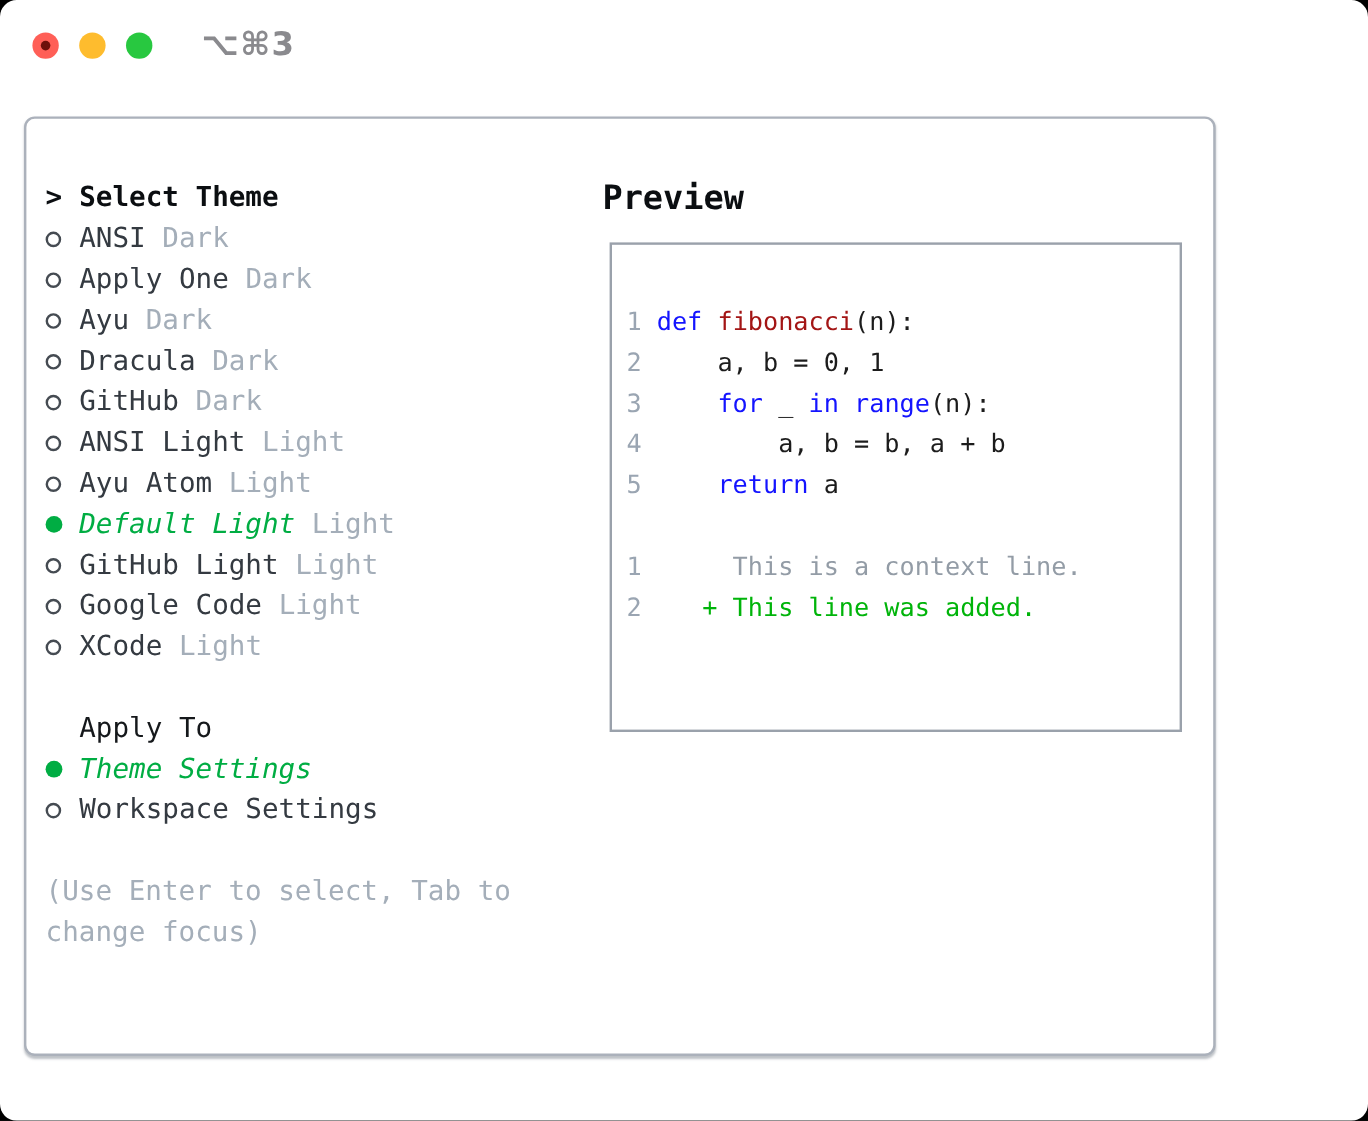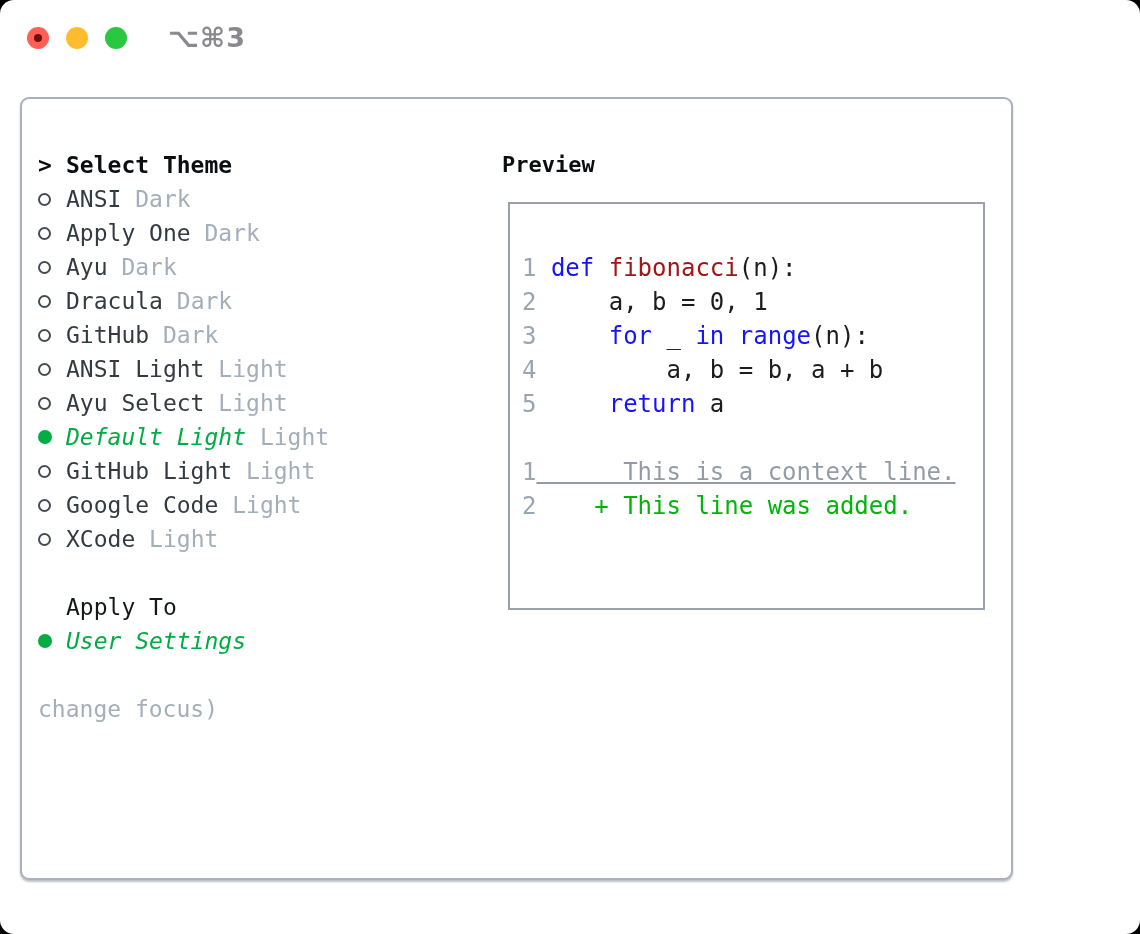--- a/index.html
+++ b/index.html
@@ -40,34 +40,34 @@
   .circle.sel { width:14px; height:14px; border:none; background:var(--accent-green,#00ad43); }
   .row.header { font-weight:bold; color:#0b0e11; }
   .row.subheader { color:#15181b; }
   .row .variant { color:var(--muted-gray,#a4aeb9); }
   .row.sel .name { color:var(--accent-green,#00ad43);font-style:italic; }
   .row.hint { color:var(--muted-gray,#a4aeb9); }
   .spacer { height:34px; }
   
   .preview-label {
     position:absolute; left:480px; top:49px; height:34px; line-height:34px;
-    font-weight:bold; font-size:22px; color:#0b0e11;
+    font-weight:bold; font-size:28px; color:#0b0e11;
   }
   .preview-box {
     position:absolute; left:486px; top:103px; width:477px; height:408px;
     border:2px solid var(--preview-border,#9aa1ab); box-sizing:border-box; background:#fff;
   }
   .code { position:absolute; left:12px; top:47px; right:6px; }
-  .code-line { height:34px; line-height:34px; font-size:24px; white-space:pre;
+  .code-line { height:34px; line-height:34px; font-size:21px; white-space:pre;
                color:var(--code-text,#1c1c1c); }
   .tk-num   { color:var(--line-number,#9aa5b2); }
   .tk-kw    { color:var(--keyword-blue,#1414ff); }
   .tk-fn    { color:var(--function-red,#a31515); }
   .tk-plain { color:var(--code-text,#1c1c1c); }
-  .tk-ctx   { color:var(--context-gray,#939ca6);text-decoration:underline; }
+  .tk-ctx   { color:var(--context-gray,#939ca6); }
   .tk-del   { color:var(--deleted-red,#c0392b); }
   .tk-add   { color:var(--added-green,#00b40a); }
 </style>
 </head>
 <body>
 
 <div class="window">
 
   <div class="lights">
     <div class="light light-red">
@@ -85,35 +85,37 @@
         <span class="prefix"><span class="caret">&gt;</span></span>
         <span>Select Theme</span>
       </div>
       <div id="theme-list">
           <div class="row"><span class="prefix"><span class="circle"></span></span><span class="label"><span class="name">ANSI</span> <span class="variant">Dark</span></span></div>
           <div class="row"><span class="prefix"><span class="circle"></span></span><span class="label"><span class="name">Apply One</span> <span class="variant">Dark</span></span></div>
           <div class="row"><span class="prefix"><span class="circle"></span></span><span class="label"><span class="name">Ayu</span> <span class="variant">Dark</span></span></div>
           <div class="row"><span class="prefix"><span class="circle"></span></span><span class="label"><span class="name">Dracula</span> <span class="variant">Dark</span></span></div>
           <div class="row"><span class="prefix"><span class="circle"></span></span><span class="label"><span class="name">GitHub</span> <span class="variant">Dark</span></span></div>
           <div class="row"><span class="prefix"><span class="circle"></span></span><span class="label"><span class="name">ANSI Light</span> <span class="variant">Light</span></span></div>
-          <div class="row"><span class="prefix"><span class="circle"></span></span><span class="label"><span class="name">Ayu Select</span> <span class="variant">Light</span></span></div>
+          <div class="row"><span class="prefix"><span class="circle"></span></span><span class="label"><span class="name">Ayu Atom</span> <span class="variant">Light</span></span></div>
           <div class="row sel"><span class="prefix"><span class="circle sel"></span></span><span class="label"><span class="name">Default Light</span> <span class="variant">Light</span></span></div>
           <div class="row"><span class="prefix"><span class="circle"></span></span><span class="label"><span class="name">GitHub Light</span> <span class="variant">Light</span></span></div>
           <div class="row"><span class="prefix"><span class="circle"></span></span><span class="label"><span class="name">Google Code</span> <span class="variant">Light</span></span></div>
           <div class="row"><span class="prefix"><span class="circle"></span></span><span class="label"><span class="name">XCode</span> <span class="variant">Light</span></span></div>
         </div>
       <div class="spacer"></div>
       <div class="row subheader">
         <span class="prefix"></span>
         <span>Apply To</span>
       </div>
       <div id="apply-list">
-          <div class="row sel"><span class="prefix"><span class="circle sel"></span></span><span class="name">User Settings</span></div>
+          <div class="row sel"><span class="prefix"><span class="circle sel"></span></span><span class="name">Theme Settings</span></div>
+          <div class="row"><span class="prefix"><span class="circle"></span></span><span class="name">Workspace Settings</span></div>
         </div>
       <div class="spacer"></div>
+      <div class="row hint">(Use Enter to select, Tab to</div>
       <div class="row hint">change focus)</div>
     </div>
 
     <div class="preview-label">Preview</div>
     <div class="preview-box">
       <div class="code" id="code">
           <div class="code-line"><span class="tk-num">1</span><span class="tk-plain"> </span><span class="tk-kw">def</span><span class="tk-plain"> </span><span class="tk-fn">fibonacci</span><span class="tk-plain">(n):</span></div>
           <div class="code-line"><span class="tk-num">2</span><span class="tk-plain">     a, b = 0, 1</span></div>
           <div class="code-line"><span class="tk-num">3</span><span class="tk-plain">     </span><span class="tk-kw">for</span><span class="tk-plain"> _ </span><span class="tk-kw">in</span><span class="tk-plain"> </span><span class="tk-kw">range</span><span class="tk-plain">(n):</span></div>
           <div class="code-line"><span class="tk-num">4</span><span class="tk-plain">         a, b = b, a + b</span></div>

